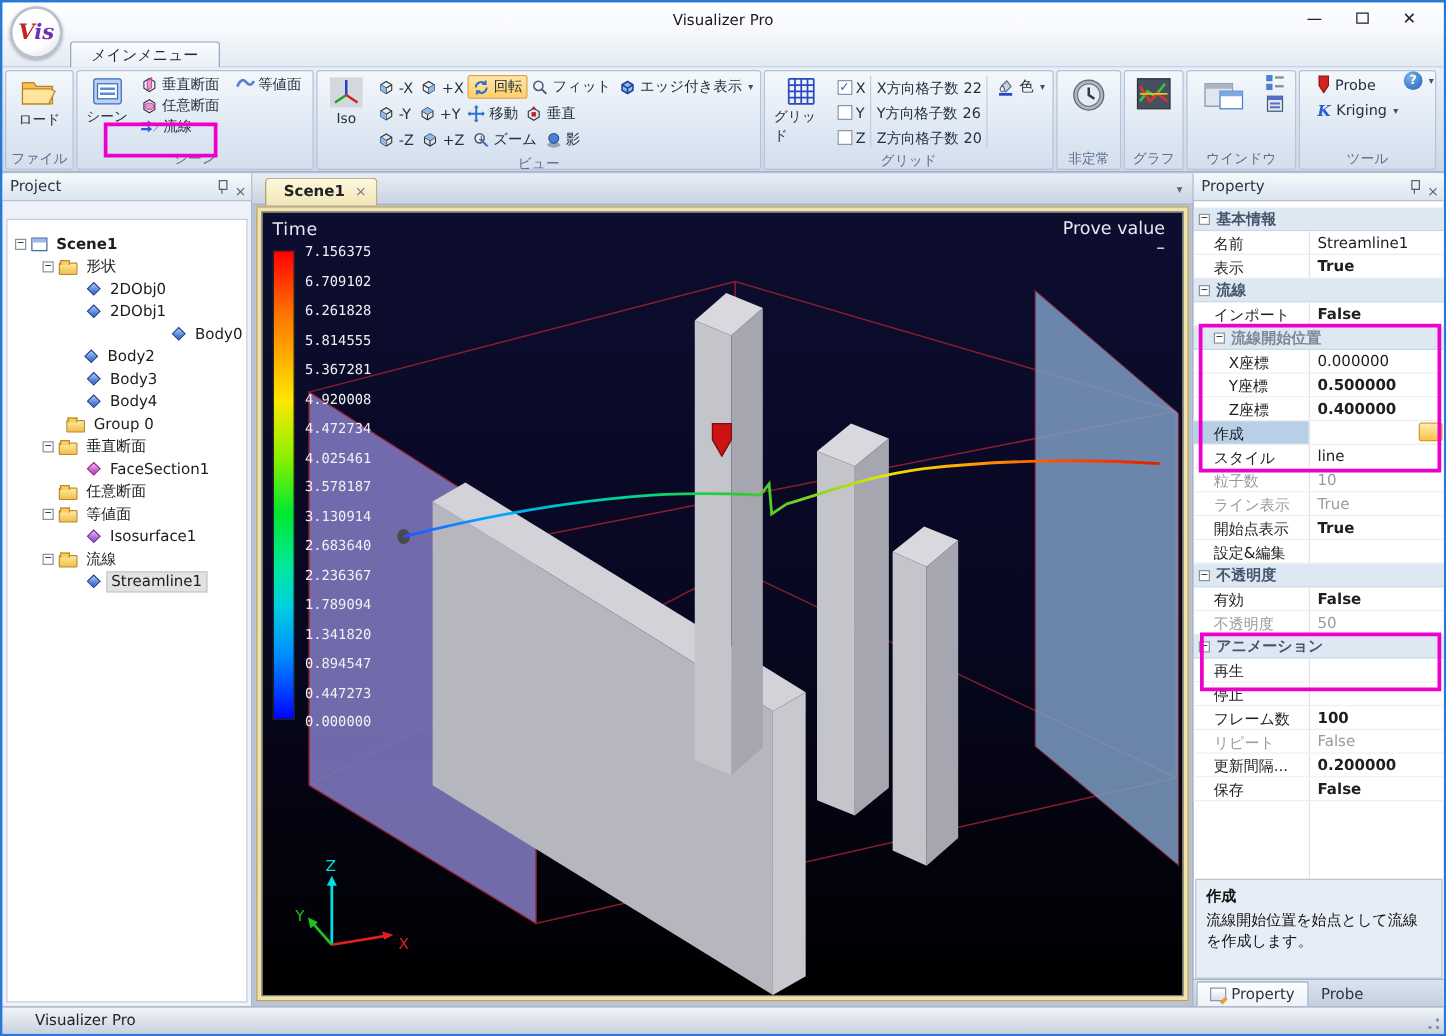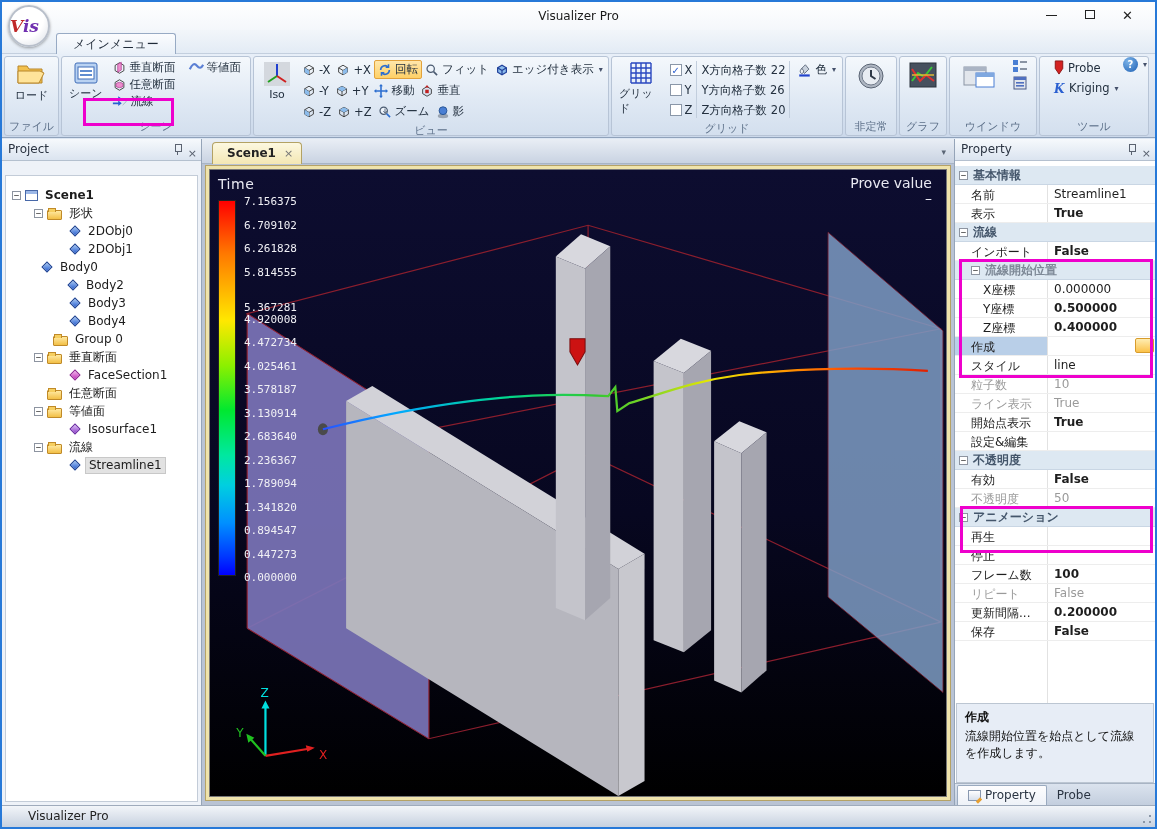--- a/index.html
+++ b/index.html
@@ -2,21 +2,21 @@
 <html><head>
 <meta charset="utf-8">
 <style>
 * { margin:0; padding:0; box-sizing:border-box; }
 html,body { width:1157px; height:829px; font-family:"DejaVu Sans","Liberation Sans",sans-serif; }
 .window { position:relative; width:1157px; height:829px; border:2px solid #2779d8; background:#dce6f3; overflow:hidden; }
 
 
 .titlebar { position:absolute; top:0; left:0; right:0; height:28px; background:linear-gradient(#ffffff,#f4f7fb); }
 .apptitle { position:absolute; left:0; right:0; top:7px; text-align:center; font-size:12px; color:#1a1a1a; }
-.logo { position:absolute; left:6px; top:3px; width:42px; height:42px; border-radius:50%; background:radial-gradient(circle at 35% 30%,#ffffff 55%,#d8dce4); border:2px solid #b8bfca; box-shadow:0 1px 3px rgba(0,0,0,.35); z-index:30; font:italic bold 17px/38px "DejaVu Serif",serif; color:#b02858; }
+.logo { position:absolute; left:6px; top:3px; width:42px; height:42px; border-radius:50%; background:radial-gradient(circle at 35% 30%,#ffffff 55%,#d8dce4); border:2px solid #b8bfca; box-shadow:0 1px 3px rgba(0,0,0,.35); z-index:30; text-align:center; font:italic bold 17px/38px "DejaVu Serif",serif; color:#b02858; }
 .logo i { color:#7030b0; font-style:italic; }
 .winctrls { position:absolute; right:8px; top:0; height:26px; display:flex; }
 .wbtn { width:38px; height:26px; position:relative; }
 .wbtn .bar { position:absolute; left:13px; top:13px; width:11px; height:1px; background:#222; }
 .wbtn .box { position:absolute; left:14px; top:8px; width:10px; height:9px; border:1px solid #222; }
 .wbtn .xx  { position:absolute; left:13px; top:6px; font-size:13px; color:#222; }
 
 
 .tabrow { position:absolute; top:28px; left:0; right:0; height:24px; background:linear-gradient(#f2f6fa,#e3ebf5); border-bottom:1px solid #c3cfde; }
 .rtab { position:absolute; left:54px; top:3px; height:21px; padding:0 16px; background:linear-gradient(#fbfcfe,#e9f0f8); border:1px solid #97aac4; border-bottom:none; border-radius:3px 3px 0 0; font-size:12px; color:#1f2a38; line-height:20px; }
@@ -473,21 +473,21 @@
           <div class="trow" style="padding-left: 50px;">
             <span class="exp-sp"></span>
             <span class="i-dia"></span>
             <span class="tlabel">2DObj0</span>
           </div>
           <div class="trow" style="padding-left: 50px;">
             <span class="exp-sp"></span>
             <span class="i-dia"></span>
             <span class="tlabel">2DObj1</span>
           </div>
-          <div class="trow" style="padding-left: 22px;">
+          <div class="trow" style="padding-left: 22px; justify-content: flex-end;">
             <span class="exp-sp"></span>
             <span class="i-dia"></span>
             <span class="tlabel">Body0</span>
           </div>
           <div class="trow" style="padding-left: 48px;">
             <span class="exp-sp"></span>
             <span class="i-dia"></span>
             <span class="tlabel">Body2</span>
           </div>
           <div class="trow" style="padding-left: 50px;">
@@ -620,21 +620,21 @@
             <text x="26" y="564" font-size="12" fill="#20c020">Y</text>
           </svg>
           <div class="legend">
             <div class="legend-title">Time</div>
             <div class="lbar"></div>
             <div id="lticks">
                 <span class="ltick" style="top: 19px;">7.156375</span>
                 <span class="ltick" style="top: 42.5px;">6.709102</span>
                 <span class="ltick" style="top: 66px;">6.261828</span>
                 <span class="ltick" style="top: 89.5px;">5.814555</span>
-                <span class="ltick" style="top: 113px; margin-top: 12px;">5.367281</span>
+                <span class="ltick" style="top: 113px;">5.367281</span>
                 <span class="ltick" style="top: 136.5px;">4.920008</span>
                 <span class="ltick" style="top: 160px;">4.472734</span>
                 <span class="ltick" style="top: 183.5px;">4.025461</span>
                 <span class="ltick" style="top: 207px;">3.578187</span>
                 <span class="ltick" style="top: 230.5px;">3.130914</span>
                 <span class="ltick" style="top: 254px;">2.683640</span>
                 <span class="ltick" style="top: 277.5px;">2.236367</span>
                 <span class="ltick" style="top: 301px;">1.789094</span>
                 <span class="ltick" style="top: 324.5px;">1.341820</span>
                 <span class="ltick" style="top: 348px;">0.894547</span>

